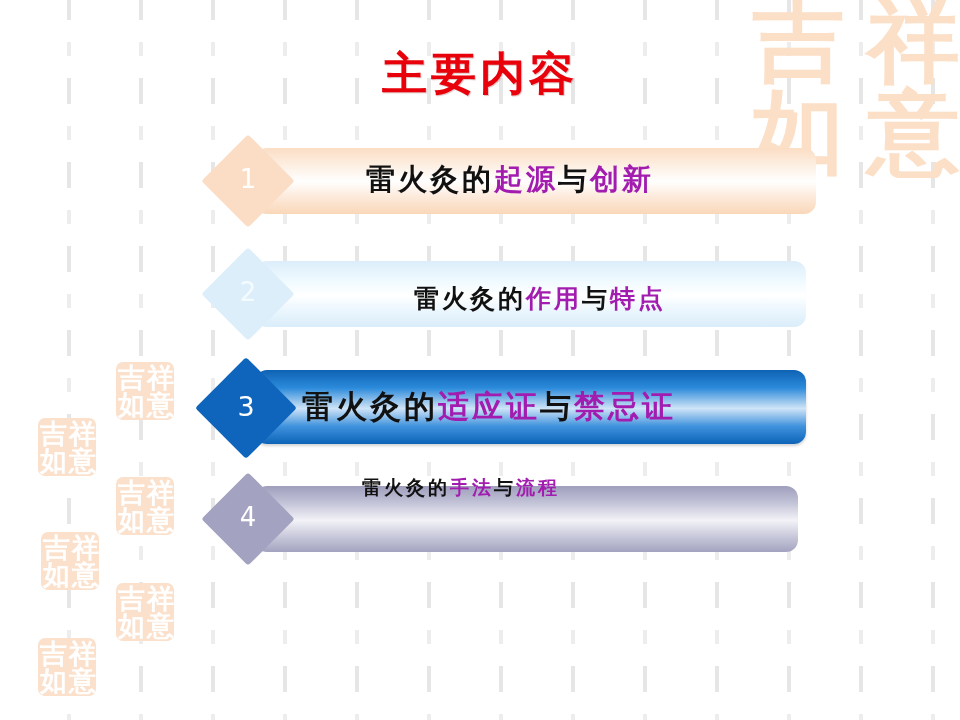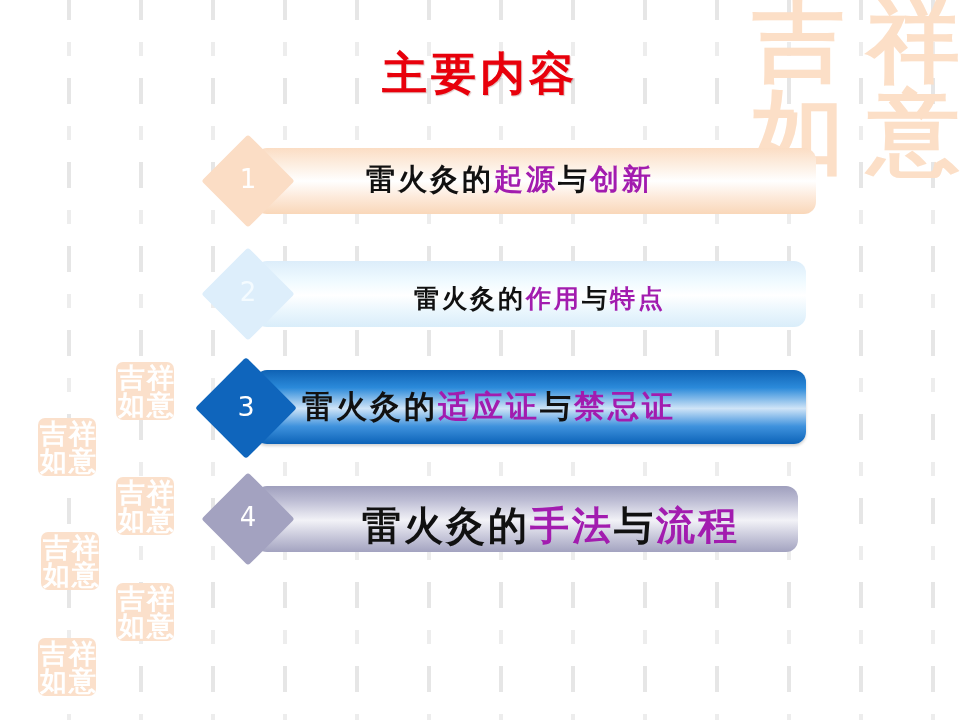--- a/index.html
+++ b/index.html
@@ -178,21 +178,21 @@
   
   #row4 .bar {
     top: 486px; height: 66px; width: 543px;
     background: linear-gradient(to bottom, #9f9fbd 0%, #bdbdd4 22%, #f2f2f7 52%, #c6c6d9 78%, #a3a3c0 100%);
   }
   #row4 .diamond {
     left: 215px; top: 486px;
     background: #a3a2c0;
   }
   #row4 .dnum { left: 215px; top: 484px; }
-  #row4 .bar-label { left: 362px; top: 499px; font-size: 39px; }
+  #row4 .bar-label { left: 362px; top: 475px; font-size: 19px; }
 </style>
 </head>
 <body>
 
 <div id="slide">
 
   <div class="grid-layer">
     <div class="grid-col" style="left:67px;"></div>
     <div class="grid-col" style="left:139px;"></div>
     <div class="grid-col" style="left:211px;"></div>

